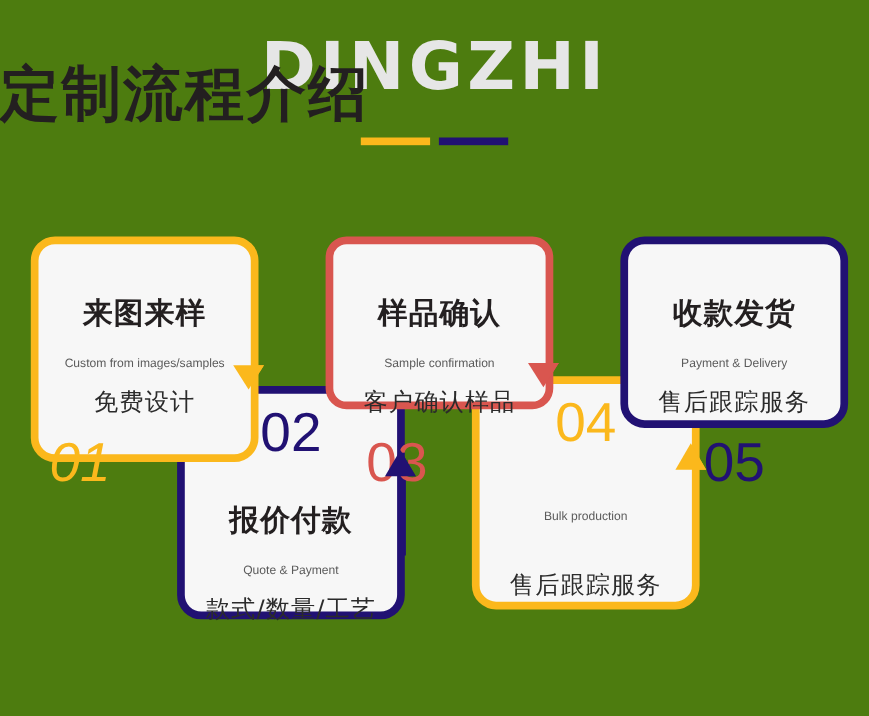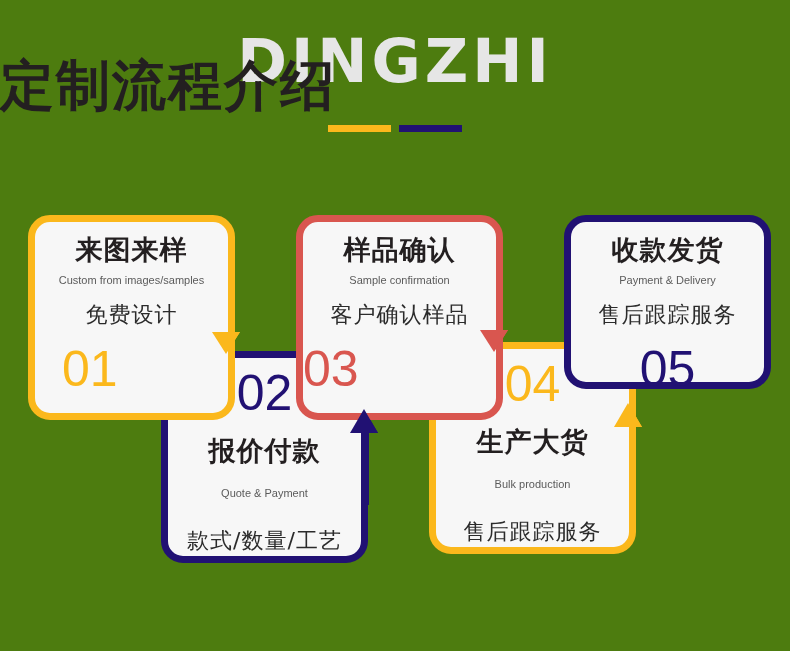--- a/index.html
+++ b/index.html
@@ -93,25 +93,26 @@
     justify-content: space-between;
     padding-top: 10px;
   }
   .c-title {
     font-size: 27px;
     font-weight: bold;
     color: #231f20;
     font-family: "DejaVu Sans", sans-serif;
     letter-spacing: 1px;
     line-height: 1.15;
+    margin-top: 36px;
   }
   .c-sub {
     font-size: 11px;
     color: #5b5b5b;
-    margin-top: 9px;
+    margin-top: 24px;
     font-family: "Liberation Sans", sans-serif;
     white-space: nowrap;
   }
   .c-desc {
     font-size: 22px;
     color: #2b2b2b;
     margin-top: 14px;
     font-family: "DejaVu Sans", sans-serif;
     white-space: nowrap;
     letter-spacing: 1px;
@@ -181,37 +182,36 @@
 
   <div class="card card-bottom" style="left:161px; top:351px; width:207px; height:212px; border-color:#211173; z-index:5;">
     <div class="c-num num-above" style="color:#211173;">02</div>
     <div class="c-title">报价付款</div>
     <div class="c-sub">Quote &amp; Payment</div>
     <div class="c-desc">款式/数量/工艺</div>
   </div>
 
   <div class="card card-bottom" style="left:429px; top:342px; width:207px; height:212px; border-color:#fbb81c; z-index:5;">
     <div class="c-num num-above" style="color:#fbb81c;">04</div>
-    <div class="c-title">生产大货</div>
     <div class="c-sub">Bulk production</div>
     <div class="c-desc">售后跟踪服务</div>
   </div>
 
   <div class="card card-top" style="left:28px; top:215px; width:207px; height:205px; border-color:#fbb81c; z-index:9;">
     <div class="c-title">来图来样</div>
     <div class="c-sub">Custom from images/samples</div>
     <div class="c-desc">免费设计</div>
-    <div class="c-num num-below" style="color:#fbb81c; align-self:flex-start; margin-left:27px;">01</div>
-  </div>
-
-  <div class="card card-top" style="left:296px; top:215px; width:207px; height:205px; border-color:#d9564f; z-index:9;">
+    <div class="c-num num-below" style="color:#fbb81c; align-self:flex-start; margin-left:10px;font-style:italic;">01</div>
+  </div>
+
+  <div class="card card-top" style="left:296px; top:215px; width:207px; height:157px; border-color:#d9564f; z-index:9;border-radius:19px;">
     <div class="c-title">样品确认</div>
     <div class="c-sub">Sample confirmation</div>
     <div class="c-desc">客户确认样品</div>
-    <div class="c-num num-below" style="color:#d9564f; align-self:flex-start; ">03</div>
+    <div class="c-num num-below" style="color:#d9564f; align-self:flex-start; margin-left:30px;">03</div>
   </div>
 
   <div class="card card-top" style="left:564px; top:215px; width:207px; height:174px; border-color:#211173; z-index:9;">
     <div class="c-title">收款发货</div>
     <div class="c-sub">Payment &amp; Delivery</div>
     <div class="c-desc">售后跟踪服务</div>
     <div class="c-num num-below" style="color:#211173;text-align:right;">05</div>
   </div>
 
   <div class="arrow arrow-down" style="left:212px; top:332px; border-top:22px solid #fbb81c; z-index:12;"></div>

